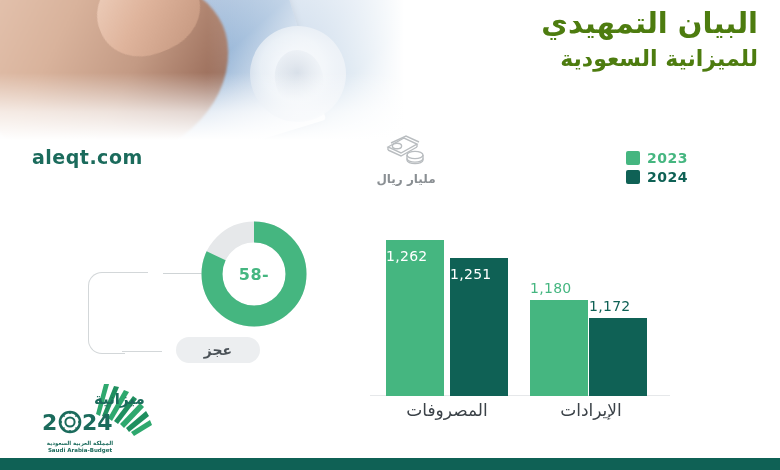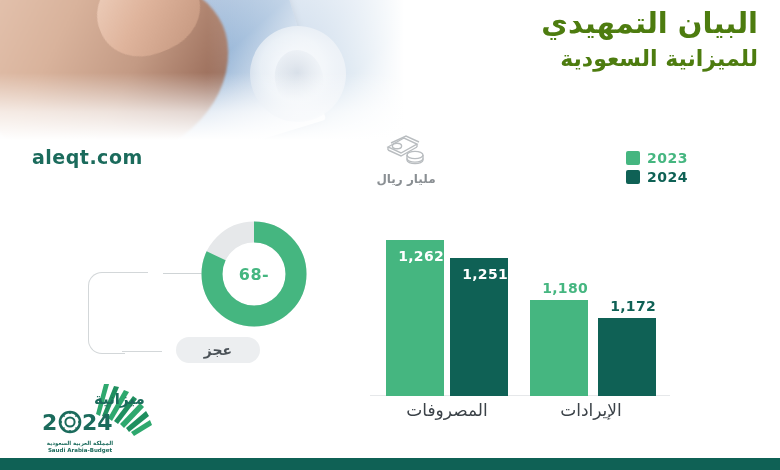--- a/index.html
+++ b/index.html
@@ -131,22 +131,22 @@
     display:flex;align-items:center;justify-content:center;
     font-size:14px;color:#4a5157;direction:rtl;font-weight:600;
   }
 
   
   .chart{position:absolute;left:370px;top:215px;width:300px;height:205px;}
   .bars{position:absolute;left:0;bottom:24px;width:300px;height:170px;}
   .bar-wrap{position:absolute;bottom:0;}
   .bar{position:absolute;bottom:0;left:0;width:100%;}
   .bar-label{
-    position:absolute;left:0;width:100%;text-align:right;
-    font-size:14px;font-weight:bold;letter-spacing:.3px;white-space:nowrap;
+    position:absolute;left:0;width:100%;text-align:left;
+    font-size:14px;font-weight:normal;letter-spacing:.3px;white-space:nowrap;
   }
   .cat{
     position:absolute;bottom:0;text-align:center;direction:rtl;
     font-size:17px;color:#3b4248;
   }
   .axis{position:absolute;left:0;bottom:24px;width:300px;height:1px;background:#e6e8ea;}
 
   
   .logo{position:absolute;left:34px;top:378px;width:128px;height:78px;}
   .logo-sub{
@@ -215,21 +215,21 @@
 
   <div class="donuts">
     <div class="donut-link"></div>
 
 
     <div class="donut d2">
       <svg viewBox="0 0 112 112" aria-hidden="true">
         <circle cx="56" cy="56" r="42" fill="none" stroke="#e6e8ea" stroke-width="21"></circle>
         <circle cx="56" cy="56" r="42" fill="none" stroke="#45b680" stroke-width="21" stroke-dasharray="216.4 47.5" stroke-dashoffset="0" transform="rotate(-90 56 56)" stroke-linecap="butt"></circle>
       </svg>
-      <div class="donut-val" style="color:#45b680">68-</div>
+      <div class="donut-val" style="color:#45b680">58-</div>
     </div>
   </div>
 
   <div class="bracket">
     <div class="bracket-path"></div>
     <div class="bracket-top"></div>
     <div class="bracket-bot"></div>
   </div>
   <div class="pill">عجز</div>
 
@@ -245,21 +245,21 @@
       <div class="bar-wrap" style="left:80px;width:58px;height:138px;">
         <div class="bar" style="height:138px;background:#0f6155;"></div>
         <div class="bar-label" style="top:8px;color:#ffffff;">1,251</div>
       </div>
 
       <div class="bar-wrap" style="left:160px;width:58px;height:96px;">
         <div class="bar" style="height:96px;background:#45b680;"></div>
         <div class="bar-label" style="top:-20px;color:#45b680;">1,180</div>
       </div>
 
-      <div class="bar-wrap" style="left:228px;width:58px;height:78px;">
+      <div class="bar-wrap" style="left:219px;width:58px;height:78px;">
         <div class="bar" style="height:78px;background:#0f6155;"></div>
         <div class="bar-label" style="top:-20px;color:#0f6155;">1,172</div>
       </div>
 
     </div>
 
     <div class="cat" style="left:10px;width:134px;">المصروفات</div>
     <div class="cat" style="left:154px;width:134px;">الإيرادات</div>
   </div>
 

